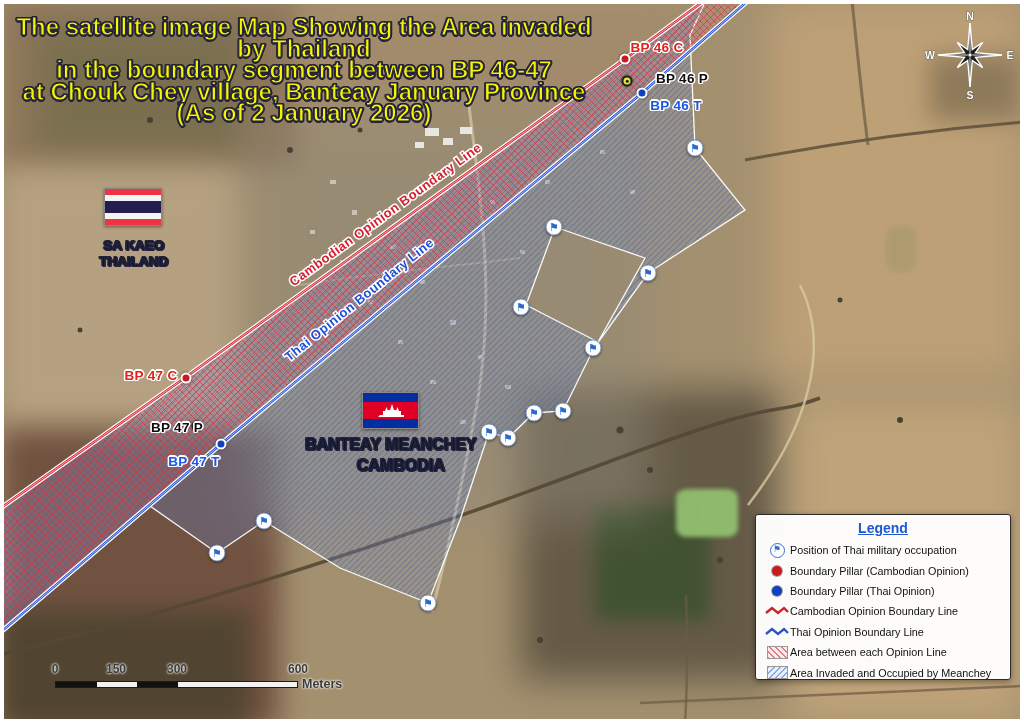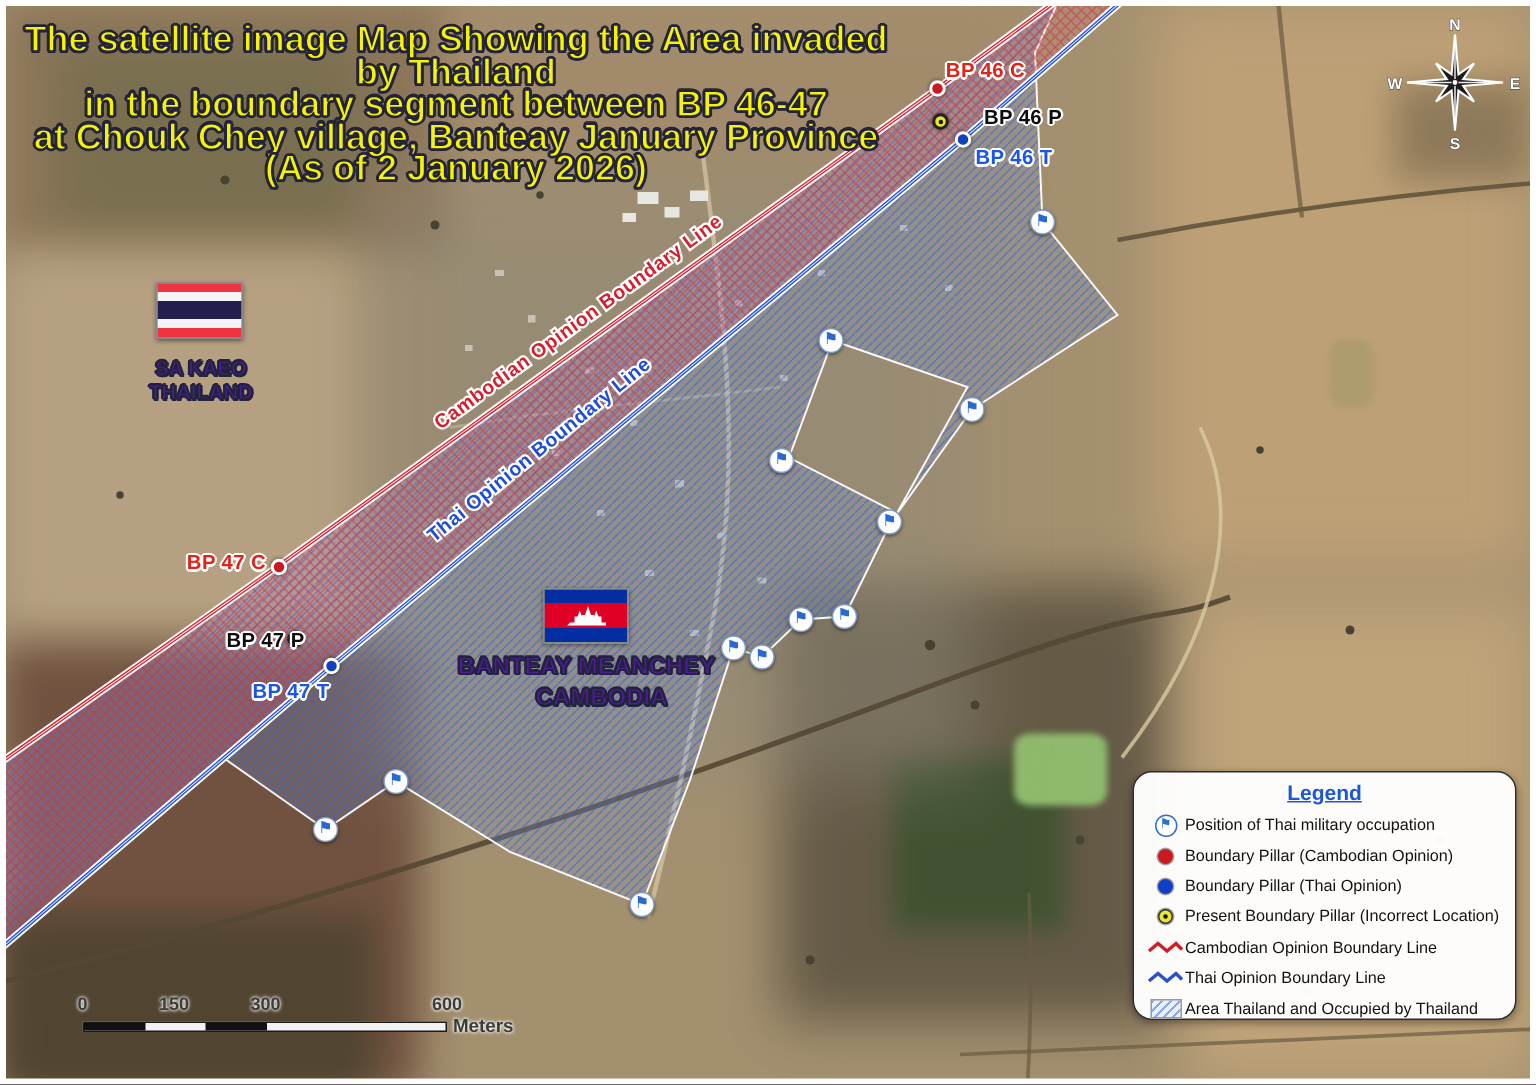--- a/index.html
+++ b/index.html
@@ -28,35 +28,35 @@
       box-shadow:0 1px 2.5px rgba(0,0,0,.5);}
   .mil-flag span{position:absolute;left:50%;top:50%;transform:translate(-50%,-54%);
       font-size:11px;line-height:1;color:#2a6ad0;}
   
   #title{position:absolute;left:8px;top:16px;width:592px;z-index:6;text-align:center;}
   #title div{font-size:24px;font-weight:bold;line-height:21.5px;color:#f7f400;
       -webkit-text-stroke:1px #23233d;
       text-shadow:1.5px 0 #23233d,-1.5px 0 #23233d,0 1.5px #23233d,0 -1.5px #23233d,
                   1px 1px #23233d,-1px -1px #23233d,1px -1px #23233d,-1px 1px #23233d;}
   
-  .ylabel{position:absolute;z-index:6;text-align:right;font-weight:bold;color:#4c1d95;
+  .ylabel{position:absolute;z-index:6;text-align:right;font-weight:bold;color:#0f172a;
       -webkit-text-stroke:.9px #23233d;white-space:nowrap;transform:translateX(-50%);
       text-shadow:1.2px 0 #23233d,-1.2px 0 #23233d,0 1.2px #23233d,0 -1.2px #23233d,
                   1px 1px #23233d,-1px -1px #23233d;}
   .flagbox{position:absolute;z-index:6;border:1px solid #888;box-shadow:0 1px 3px rgba(0,0,0,.45);}
   #thai-flag{left:104px;top:188px;width:58px;height:38px;
       background:linear-gradient(180deg,#ef3340 0 16.6%,#f4f4f4 16.6% 33.3%,#241d4f 33.3% 66.6%,#f4f4f4 66.6% 83.3%,#ef3340 83.3% 100%);}
   #khmer-flag{left:362px;top:392px;width:57px;height:37px;
       background:linear-gradient(180deg,#032ea1 0 26%,#e00025 26% 74%,#032ea1 74% 100%);}
   #khmer-flag svg{position:absolute;left:50%;top:50%;transform:translate(-50%,-50%);}
   
   #compass{position:absolute;left:0;top:0;z-index:6;}
   
   #legend{position:absolute;left:755px;top:514px;width:256px;height:166px;z-index:7;
-      background:rgba(255,255,255,.97);border:1.5px solid #2b2b2b;border-radius:13px;
+      background:rgba(255,255,255,.97);border:1.5px solid #2b2b2b;border-radius:3px;
       box-shadow:0 2px 6px rgba(0,0,0,.4);padding:5px 8px 4px 8px;}
   #legend .lg-title{text-align:center;font-size:14px;font-weight:bold;color:#1b57d6;
       text-decoration:underline;margin-bottom:4px;}
   .lg-row{display:flex;align-items:center;height:20.4px;}
   .lg-ic{width:26px;flex:0 0 26px;display:flex;justify-content:center;align-items:center;}
   .lg-tx{font-size:10.8px;color:#111;white-space:nowrap;}
   .ic-dot{width:10px;height:10px;border-radius:50%;box-shadow:0 0 0 1px rgba(0,0,0,.35);}
   .ic-dot.red{background:#c81a20;}
   .ic-dot.blue{background:#1240c4;}
   .ic-dot.yellow{background:#e9e72b;border:1.5px solid #333;position:relative;}
@@ -286,45 +286,45 @@
       <span class="lg-tx">Boundary Pillar (Cambodian Opinion)</span>
     </div>
     <div class="lg-row">
       <span class="lg-ic">
           <span class="ic-dot blue"></span>
         </span>
       <span class="lg-tx">Boundary Pillar (Thai Opinion)</span>
     </div>
     <div class="lg-row">
       <span class="lg-ic">
-          <span class="ic-dot yellow"></span>
-        </span>
-      <span class="lg-tx">Present Boundary Pillar (Incorrect Location)</span>
-    </div>
-    <div class="lg-row">
-      <span class="lg-ic">
         <svg width="24" height="12">
             <polyline points="1,8 7,3 13,8 19,3 23,7" fill="none" stroke="#cc2026" stroke-width="2.3"></polyline>
           </svg>
       </span>
       <span class="lg-tx">Cambodian Opinion Boundary Line</span>
     </div>
     <div class="lg-row">
       <span class="lg-ic">
         <svg width="24" height="12">
             <polyline points="1,8 7,3 13,8 19,3 23,7" fill="none" stroke="#2a52c8" stroke-width="2.3"></polyline>
           </svg>
       </span>
       <span class="lg-tx">Thai Opinion Boundary Line</span>
     </div>
     <div class="lg-row">
       <span class="lg-ic">
+          <span class="ic-swatch red"></span>
+        </span>
+      <span class="lg-tx">Area between each Opinion Line</span>
+    </div>
+    <div class="lg-row">
+      <span class="lg-ic">
           <span class="ic-swatch blue"></span>
         </span>
-      <span class="lg-tx">Area Thailand and Occupied by Thailand</span>
+      <span class="lg-tx">Area Invaded and Occupied by Meanchey</span>
     </div>
   </div>
 
   <div id="scalebar">
     <span class="sc-tick" style="left:15px;">0</span>
     <span class="sc-tick" style="left:76px;">150</span>
     <span class="sc-tick" style="left:137px;">300</span>
     <span class="sc-tick" style="left:258px;">600</span>
     <div id="sc-bar">
       <div class="sc-seg" style="left:0;width:40.5px;"></div>

